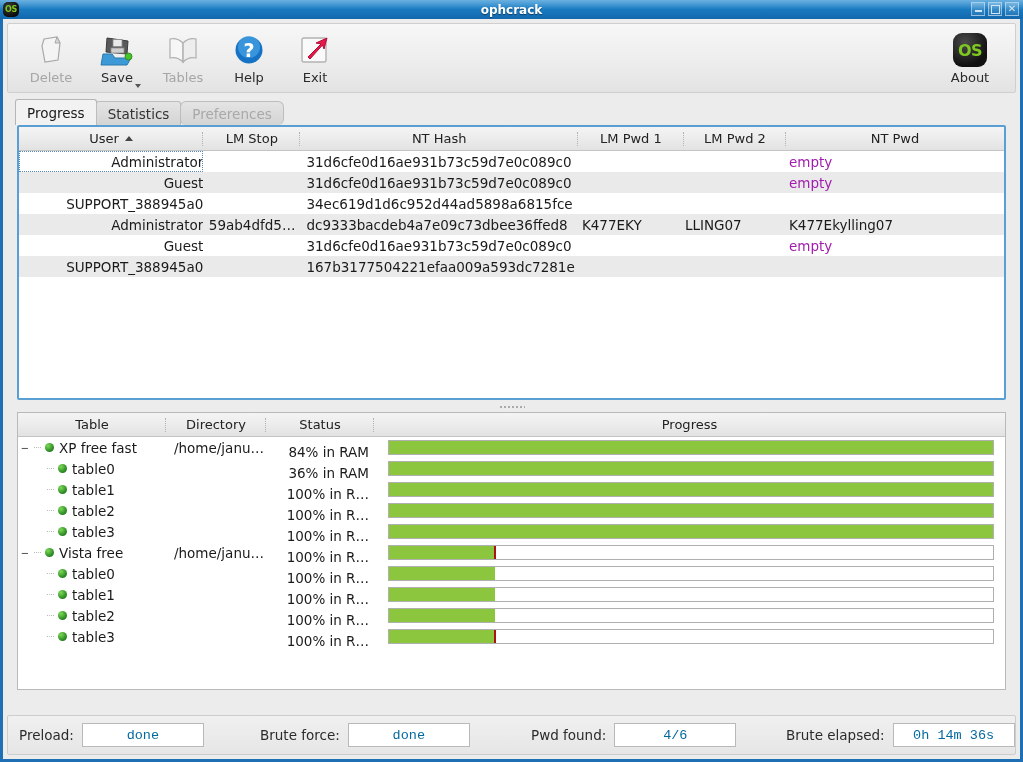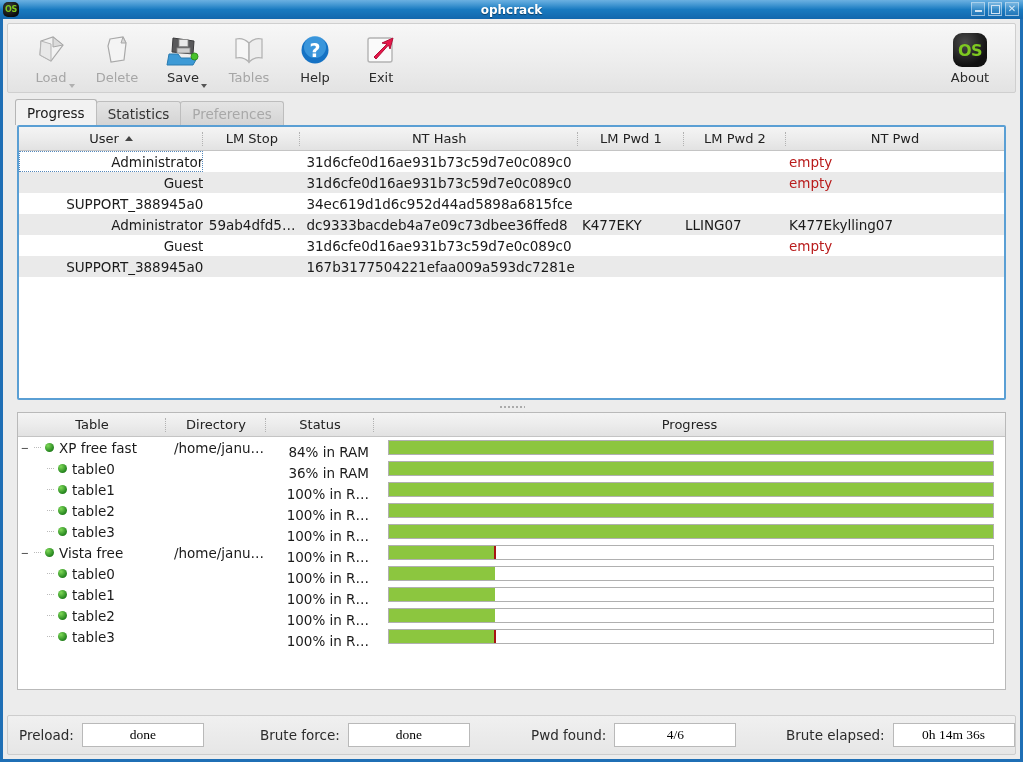--- a/index.html
+++ b/index.html
@@ -140,21 +140,21 @@
     color: #333;
     margin-right: -1px;
     cursor: pointer;
   }
   .tab.active {
     background: #f2f2f2;
     color: #1a1a1a;
     border-color: #b5b5b5;
     height: 26px;
   }
-  .tab.disabled { color: #a8a8a8; cursor: default; }
+  .tab.disabled { color: #a8a8a8; cursor: default; border-radius: 6px; }
 
   
   .panel {
     background: #ffffff;
     border: 2px solid #5a9fd4;
     border-radius: 2px;
   }
   #users-panel {
     margin: 0 14px;
     height: 275px;
@@ -204,21 +204,21 @@
     color: #1a1a1a;
     font-family: "DejaVu Sans", sans-serif;
     white-space: nowrap;
   }
   .urow.alt { background: #eaeaea; }
   .ucell { overflow: hidden; display: flex; align-items: center; height: 21px; }
   .ucell.focus {
     outline: 1px dotted #5588bb;
     outline-offset: -1px;
   }
-  .pwd-empty { color: #b91c1c; }
+  .pwd-empty { color: #a21caf; }
 
   
   .c-user   { width: 186px; justify-content: flex-end; }
   .c-lm     { width: 98px;  justify-content: flex-end; padding-right: 5px;}
   .c-nt     { width: 280px; justify-content: flex-start; padding-left: 6px;}
   .c-lm1    { width: 107px; justify-content: flex-start; padding-left: 4px;}
   .c-lm2    { width: 103px; justify-content: flex-start; padding-left: 1px;}
   .c-ntpwd  { width: 220px; justify-content: flex-start; padding-left: 3px;}
 
   
@@ -321,22 +321,22 @@
   .sb-label {
     font-size: 13.5px; color: #2b2b2b; margin-right: 8px;
     font-family: "DejaVu Sans", sans-serif;
     white-space: nowrap;
   }
   .sb-field {
     background: #ffffff;
     border: 1px solid #b9b9b9;
     height: 24px;
     display: flex; align-items: center; justify-content: center;
-    font-size: 13.5px; color: #000000;
-    font-family: Liberation Serif, serif;
+    font-size: 13.5px; color: #0369a1;
+    font-family: Liberation Mono, monospace;
     white-space: nowrap;
   }
 </style>
 </head>
 <body>
 
 <div id="window">
 
   <div id="titlebar">
     <div class="tb-sheen"></div>
@@ -350,31 +350,20 @@
           <span class="glyph"></span>
         </div>
       <div class="tb-btn">
           <span class="glyph">✕</span>
         </div>
     </div>
   </div>
 
   <div id="toolbar">
 
-    <div class="tbtn disabled">
-      <div class="ico">
-        <svg width="36" height="36" viewBox="0 0 36 36">
-          <path d="M8 9 L20 5 L30 13 L18 29 L7 23 Z" fill="#f2f2f2" stroke="#a8a8a8" stroke-width="1.2"></path>
-          <path d="M20 5 L30 13 L20 15 Z" fill="#dcdcdc" stroke="#a8a8a8" stroke-width="1"></path>
-          <path d="M8 9 L18 12 L18 29 L7 23 Z" fill="#e8e8e8" stroke="#b5b5b5" stroke-width="1"></path>
-        </svg>
-      </div>
-      <div class="lab">Load</div>
-      <div class="caret"></div>
-    </div>
 
     <div class="tbtn disabled">
       <div class="ico">
         <svg width="36" height="36" viewBox="0 0 36 36">
           <path d="M11 7 L24 5 L27 11 L25 28 L12 30 L9 14 Z" fill="#f4f4f4" stroke="#a8a8a8" stroke-width="1.2"></path>
           <path d="M24 5 L27 11 L22 11 Z" fill="#d8d8d8" stroke="#a8a8a8" stroke-width="1"></path>
         </svg>
       </div>
       <div class="lab">Delete</div>
     </div>

